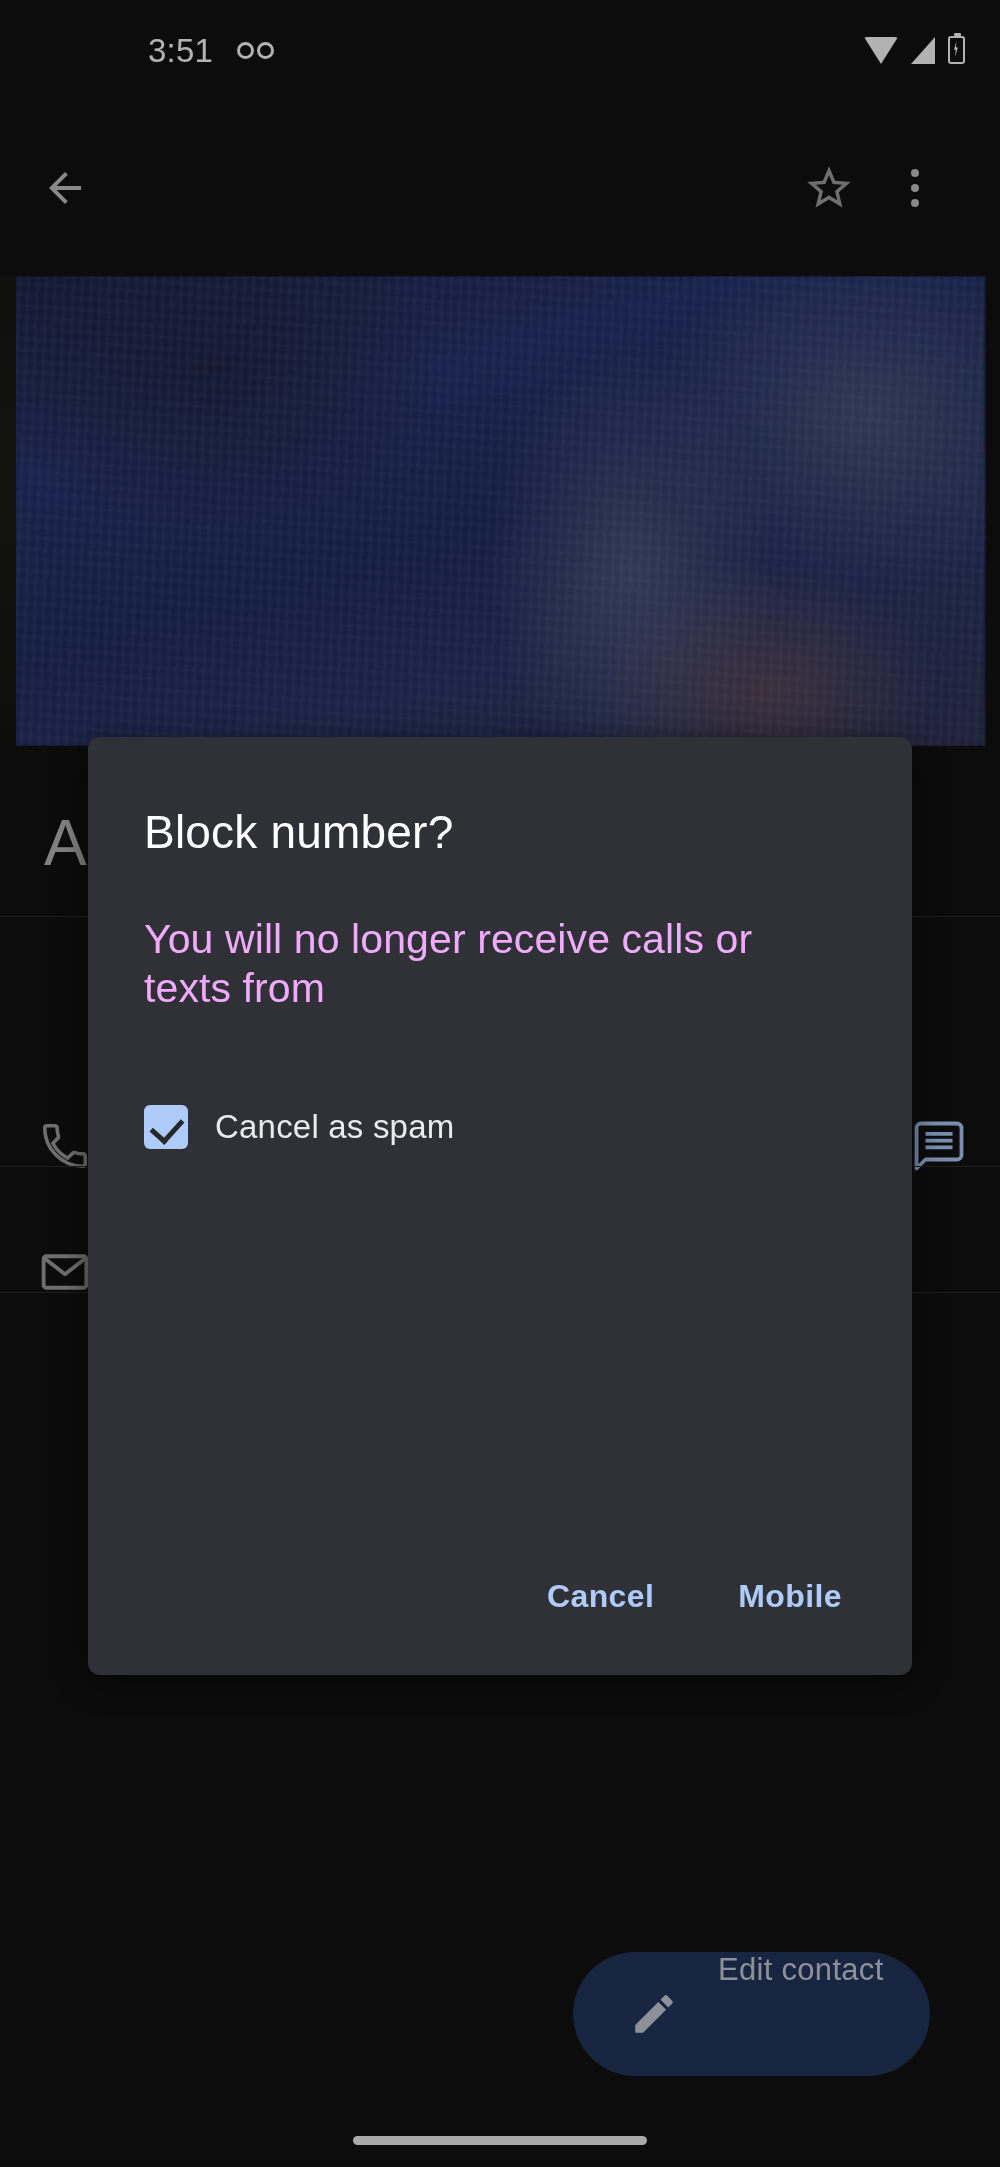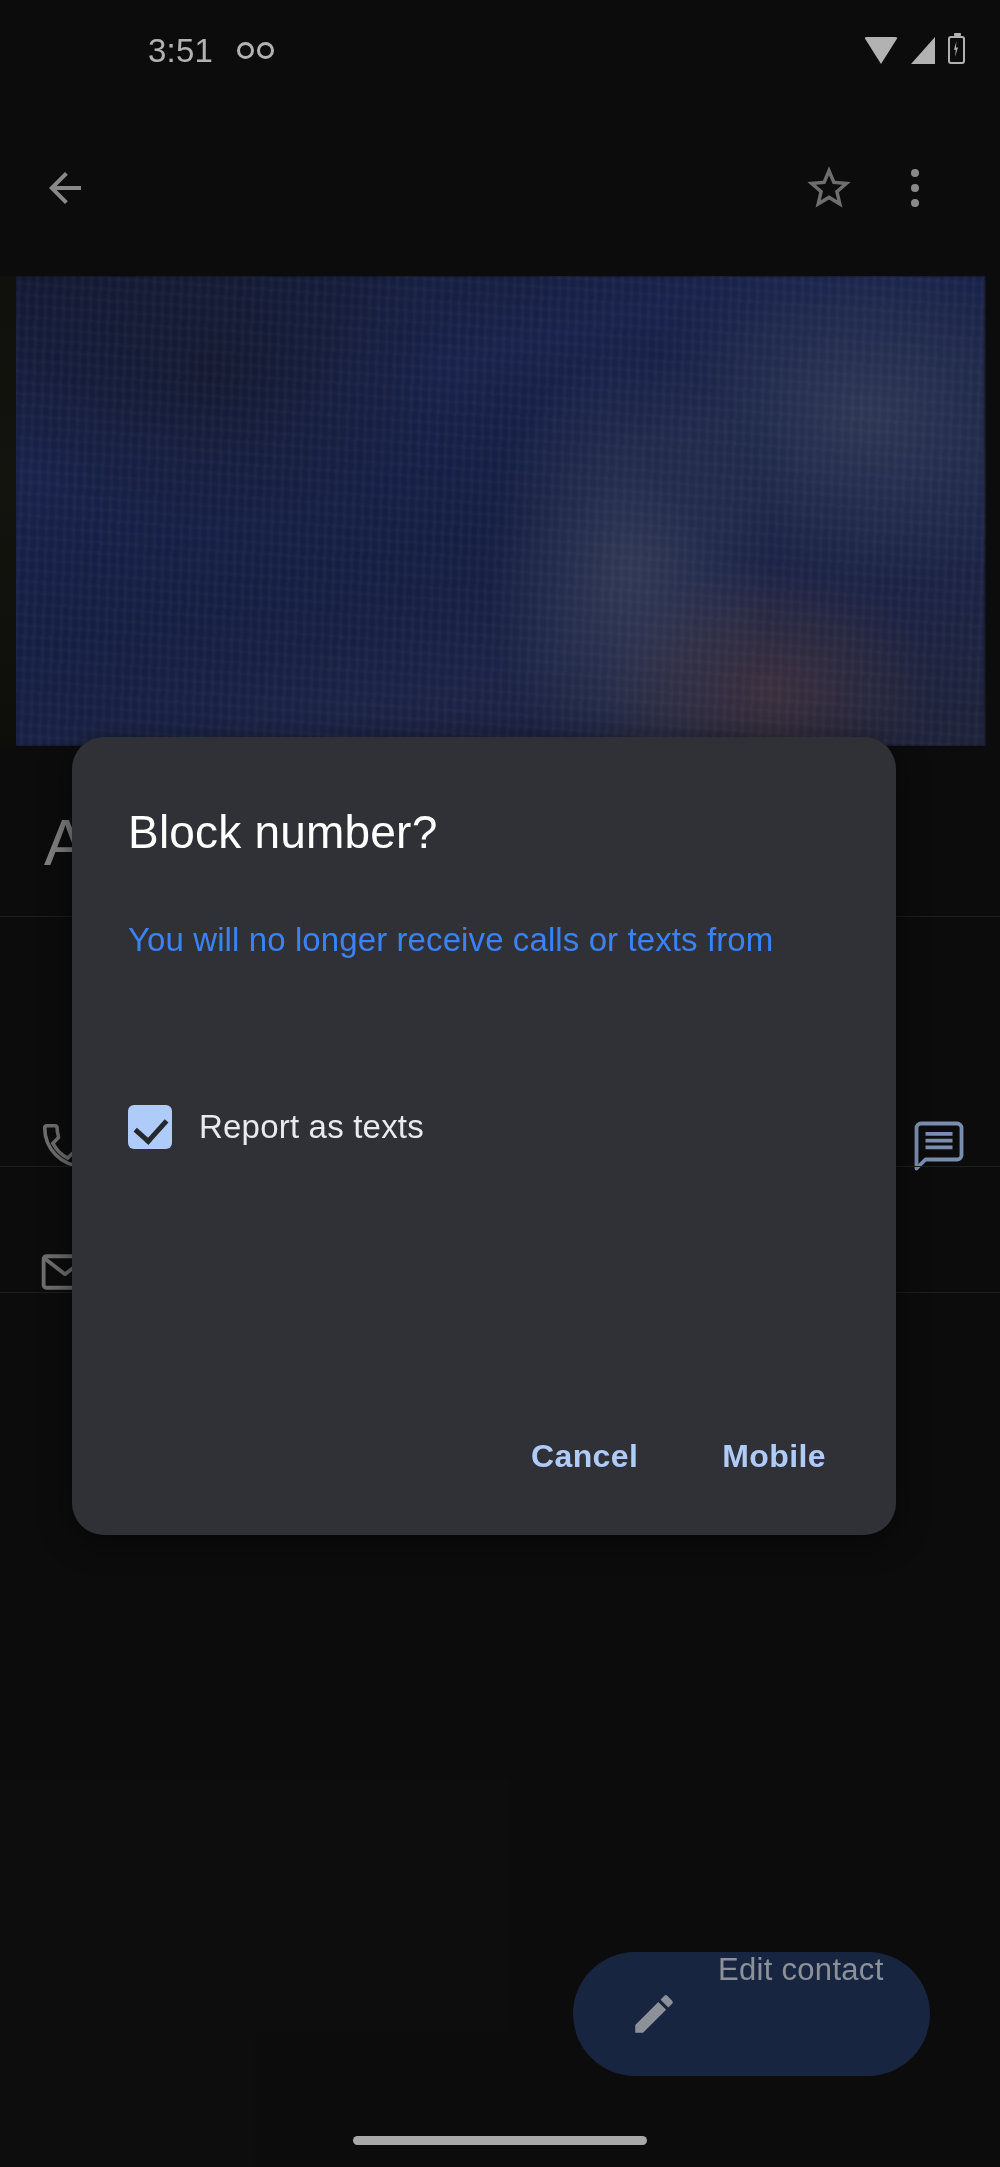--- a/index.html
+++ b/index.html
@@ -265,43 +265,43 @@
 
   
   #scrim {
     position: absolute;
     inset: 0;
     background: rgba(0,0,0,0.30);
     z-index: 8;
   }
   #dialog {
     position: absolute;
-    left: 72px;
+    left: 88px;
     top: 737px;
     width: 824px;
-    height: 798px;
+    height: 938px;
     background: #303136;
-    border-radius: 32px;
+    border-radius: 12px;
     z-index: 10;
     box-shadow: 0 6px 30px rgba(0,0,0,0.55);
   }
   #dialog-title {
     position: absolute;
     top: 68px; left: 56px;
     font-size: 46px;
     color: #ffffff;
     letter-spacing: 0.2px;
   }
   #dialog-body {
     position: absolute;
     top: 178px; left: 56px;
     width: 700px;
-    font-size: 33px;
+    font-size: 41px;
     line-height: 49px;
-    color: #3b82f6;
+    color: #f0abfc;
     letter-spacing: 0.1px;
   }
   #spam-row {
     position: absolute;
     top: 368px; left: 56px;
     display: flex;
     align-items: center;
     gap: 27px;
     cursor: pointer;
   }
@@ -445,21 +445,21 @@
   <div id="gesture-bar"></div>
 
   <div id="scrim"></div>
 
   <div id="dialog">
     <div id="dialog-title">Block number?</div>
     <div id="dialog-body">You will no longer receive calls or texts from</div>
 
     <div id="spam-row">
       <div id="spam-checkbox"></div>
-      <div id="spam-label">Report as texts</div>
+      <div id="spam-label">Cancel as spam</div>
     </div>
 
     <div id="dialog-actions">
       <button class="dialog-btn">Cancel</button>
       <button class="dialog-btn">Mobile</button>
     </div>
   </div>
 
 </div>
 

